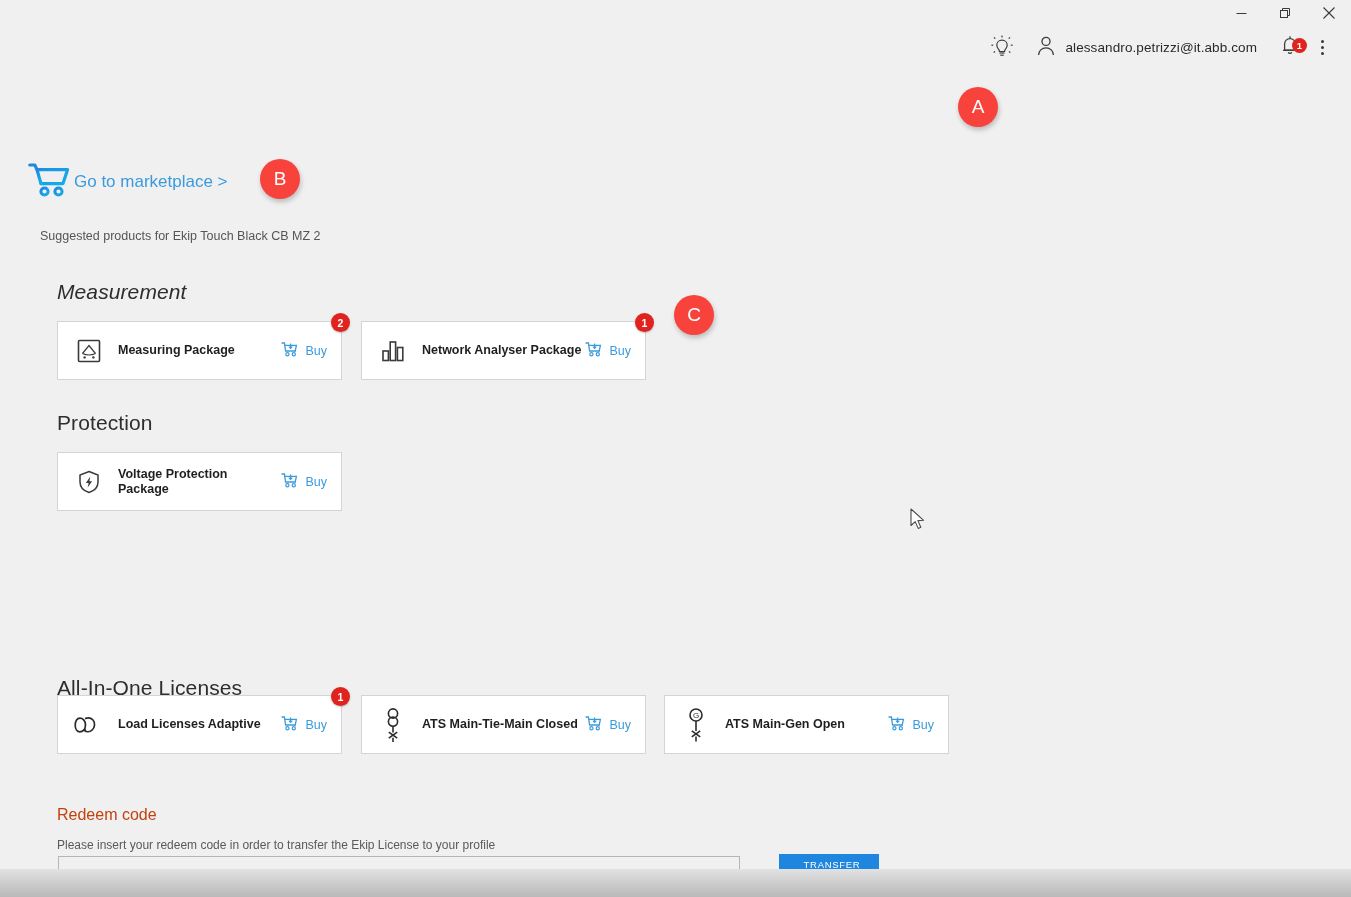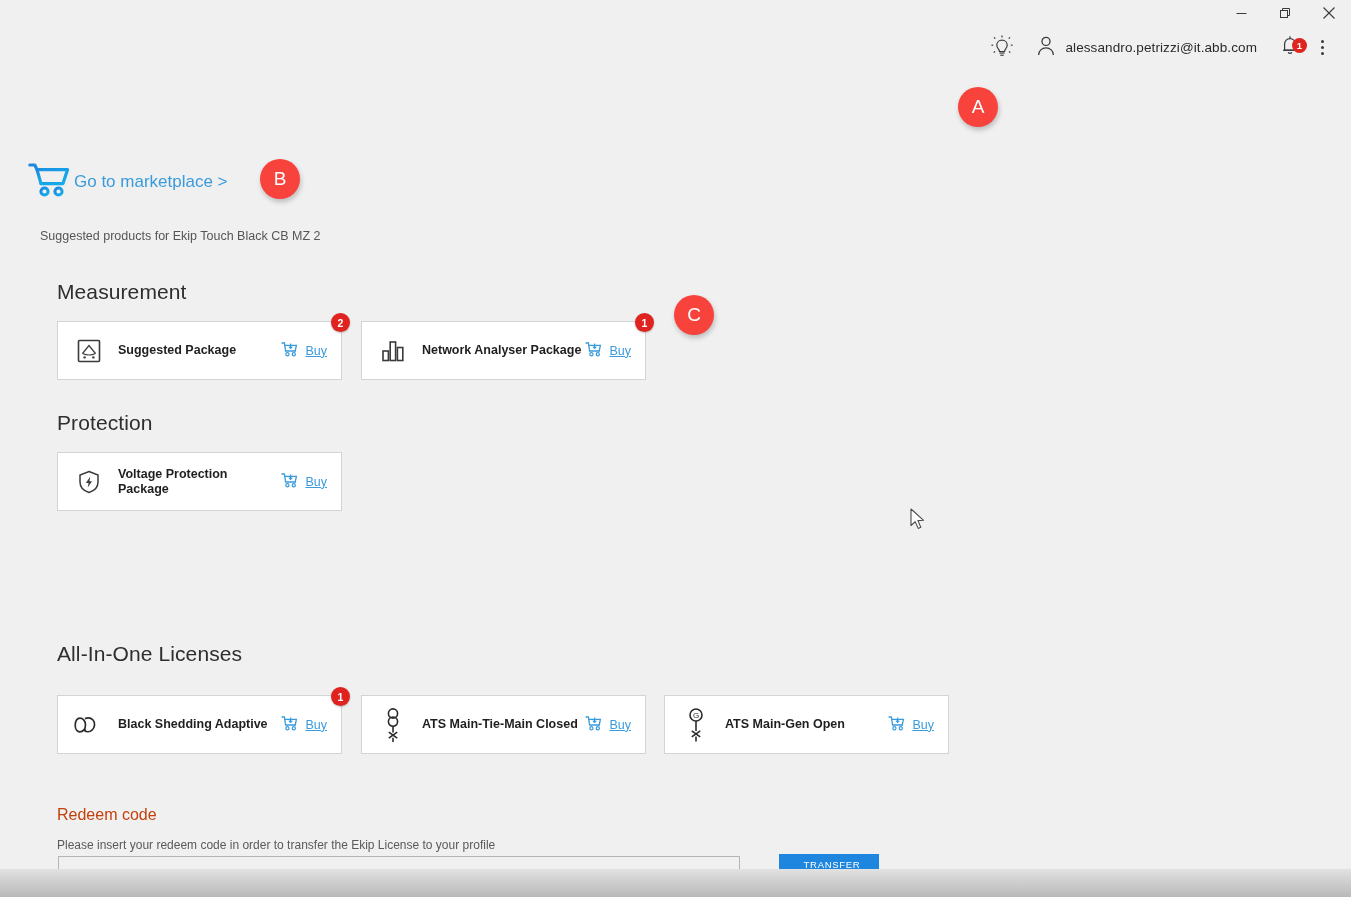--- a/index.html
+++ b/index.html
@@ -91,21 +91,21 @@
     height: 59px; display: flex; align-items: center;
     position: relative; padding: 0 14px 0 16px;
   }
   .card-icon { width: 30px; height: 30px; display: flex; align-items: center; justify-content: center; flex: 0 0 30px; }
   .card-label {
     flex: 1; margin-left: 14px; font-size: 12.5px; color: #1f1f1f;
     line-height: 14.5px; font-weight: bold;
   }
   .buy {
     display: flex; align-items: center; gap: 6px; color: #3a9bdc;
-    font-size: 12.5px; flex: 0 0 auto; text-decoration: underline;
+    font-size: 12.5px; flex: 0 0 auto;
   }
   .card-badge {
     position: absolute; top: -9px; right: -9px;
     width: 19px; height: 19px; border-radius: 50%;
     background: #e0231e; color: #fff; font-size: 10.5px; font-weight: bold;
     display: flex; align-items: center; justify-content: center;
     box-shadow: 0 1px 2px rgba(0,0,0,0.25);
   }
 
   
@@ -222,33 +222,33 @@
           <path d="M9.0 7.6l4.0 14.0" fill="none" stroke="url(#cartgrad)" stroke-width="3.2" stroke-linecap="round"></path>
           <circle cx="16.5" cy="29.5" r="3.6" fill="none" stroke="url(#cartgrad)" stroke-width="3.0"></circle>
           <circle cx="30.5" cy="29.5" r="3.6" fill="none" stroke="url(#cartgrad)" stroke-width="3.0"></circle>
         </svg>
       </span>
       <span class="mk-link">Go to marketplace &gt;</span>
     </div>
 
     <div class="suggested">Suggested products for Ekip Touch Black CB MZ 2</div>
 
-    <div class="section-title" style="position:absolute; top:160px; left:57px;">Measurement</div>
+    <div class="section-title" style="position:absolute; top:160px; left:57px;font-style:italic;">Measurement</div>
 
     <div class="card" style="position:absolute; top:201px; left:57px; width:285px;">
       <span class="card-icon">
         <svg width="26" height="26" viewBox="0 0 26 26">
           <rect x="2.5" y="2.5" width="21" height="21" rx="1" fill="none" stroke="#3a3a3a" stroke-width="1.6"></rect>
           <path d="M6.5 15.5 L13 7.5 L19.5 15.5" fill="none" stroke="#3a3a3a" stroke-width="1.2"></path>
           <path d="M6.5 15.5 Q13 18.5 19.5 15.5" fill="none" stroke="#3a3a3a" stroke-width="1.2"></path>
           <circle cx="8.6" cy="19.4" r="1.2" fill="#3a3a3a"></circle>
           <circle cx="17.4" cy="19.4" r="1.2" fill="#3a3a3a"></circle>
         </svg>
       </span>
-      <span class="card-label">Suggested Package</span>
+      <span class="card-label">Measuring Package</span>
       <span class="buy">
         <span>
           <svg width="18" height="17" viewBox="0 0 18 17">
             <path d="M1.0 2.0h2.4l1.2 8.0h9.6" fill="none" stroke="#3a9bdc" stroke-width="1.3" stroke-linecap="round"></path>
             <path d="M4.2 4.3h11.2l-1.2 5.7" fill="none" stroke="#3a9bdc" stroke-width="1.3" stroke-linecap="round"></path>
             <line x1="9.6" y1="2.4" x2="9.6" y2="7.2" stroke="#3a9bdc" stroke-width="1.2"></line>
             <polyline points="7.9,5.7 9.6,7.4 11.3,5.7" fill="none" stroke="#3a9bdc" stroke-width="1.2"></polyline>
             <circle cx="6.4" cy="13.2" r="1.6" fill="none" stroke="#3a9bdc" stroke-width="1.2"></circle>
             <circle cx="12.8" cy="13.2" r="1.6" fill="none" stroke="#3a9bdc" stroke-width="1.2"></circle>
           </svg>
@@ -301,31 +301,31 @@
             <line x1="9.6" y1="2.4" x2="9.6" y2="7.2" stroke="#3a9bdc" stroke-width="1.2"></line>
             <polyline points="7.9,5.7 9.6,7.4 11.3,5.7" fill="none" stroke="#3a9bdc" stroke-width="1.2"></polyline>
             <circle cx="6.4" cy="13.2" r="1.6" fill="none" stroke="#3a9bdc" stroke-width="1.2"></circle>
             <circle cx="12.8" cy="13.2" r="1.6" fill="none" stroke="#3a9bdc" stroke-width="1.2"></circle>
           </svg>
         </span>
         <span>Buy</span>
       </span>
     </div>
 
-    <div class="section-title" style="position:absolute; top:522px; left:57px;text-align:center;">All-In-One Licenses</div>
+    <div class="section-title" style="position:absolute; top:556px; left:57px;text-align:center;">All-In-One Licenses</div>
 
     <div class="card" style="position:absolute; top:575px; left:57px; width:285px;">
       <span class="card-icon">
         <svg width="30" height="20" viewBox="0 0 30 20">
           <path d="M11.5 10 C11.5 5.6 8.6 3.2 5.9 3.2 C3.2 3.2 1.2 6.0 1.2 10 C1.2 14.0 3.2 16.8 5.9 16.8 C8.6 16.8 11.5 14.4 11.5 10 Z" fill="none" stroke="#2b2b2b" stroke-width="1.7"></path>
           <path d="M11.0 3.6 C13.8 2.4 17.0 2.8 19.0 5.0 C21.4 7.6 21.0 12.6 18.0 15.2 C15.4 17.4 12.2 17.0 10.6 15.4" fill="none" stroke="#2b2b2b" stroke-width="1.7"></path>
           <polyline points="9.2,15.2 10.9,15.6 11.2,13.6" fill="none" stroke="#2b2b2b" stroke-width="1.5"></polyline>
         </svg>
       </span>
-      <span class="card-label">Black Shedding Adaptive</span>
+      <span class="card-label">Load Licenses Adaptive</span>
       <span class="buy">
         <span>
           <svg width="18" height="17" viewBox="0 0 18 17">
             <path d="M1.0 2.0h2.4l1.2 8.0h9.6" fill="none" stroke="#3a9bdc" stroke-width="1.3" stroke-linecap="round"></path>
             <path d="M4.2 4.3h11.2l-1.2 5.7" fill="none" stroke="#3a9bdc" stroke-width="1.3" stroke-linecap="round"></path>
             <line x1="9.6" y1="2.4" x2="9.6" y2="7.2" stroke="#3a9bdc" stroke-width="1.2"></line>
             <polyline points="7.9,5.7 9.6,7.4 11.3,5.7" fill="none" stroke="#3a9bdc" stroke-width="1.2"></polyline>
             <circle cx="6.4" cy="13.2" r="1.6" fill="none" stroke="#3a9bdc" stroke-width="1.2"></circle>
             <circle cx="12.8" cy="13.2" r="1.6" fill="none" stroke="#3a9bdc" stroke-width="1.2"></circle>
           </svg>

